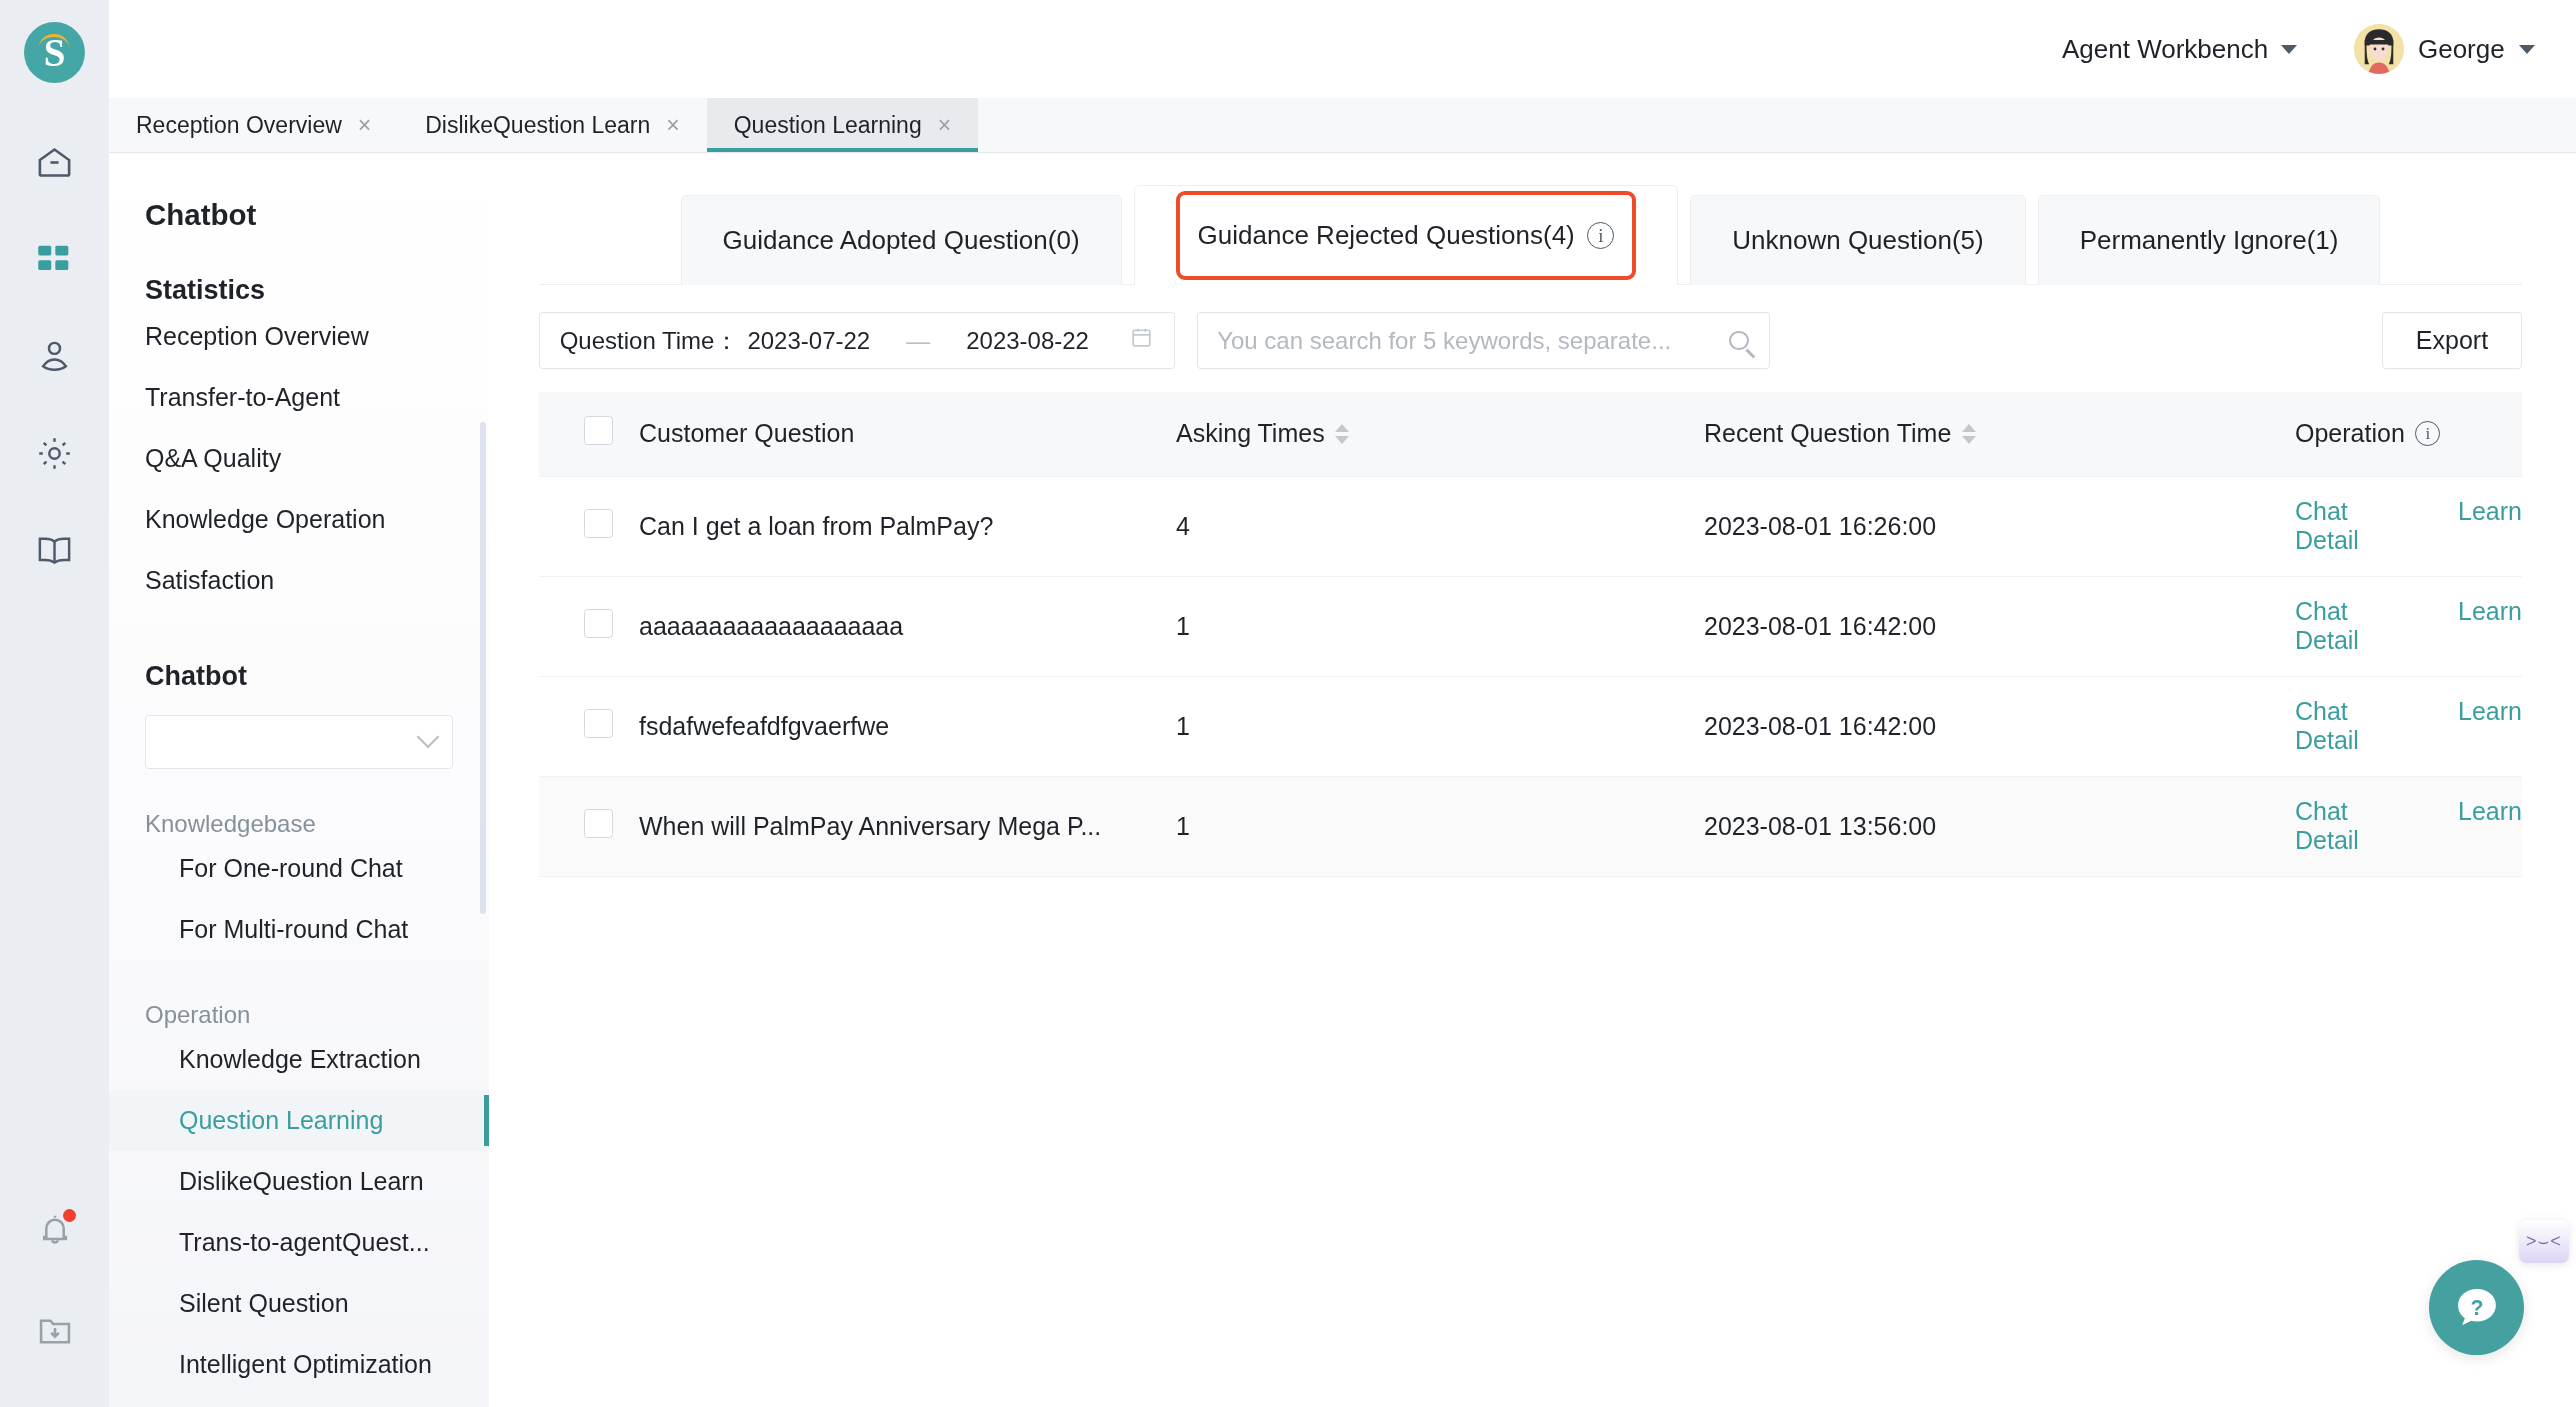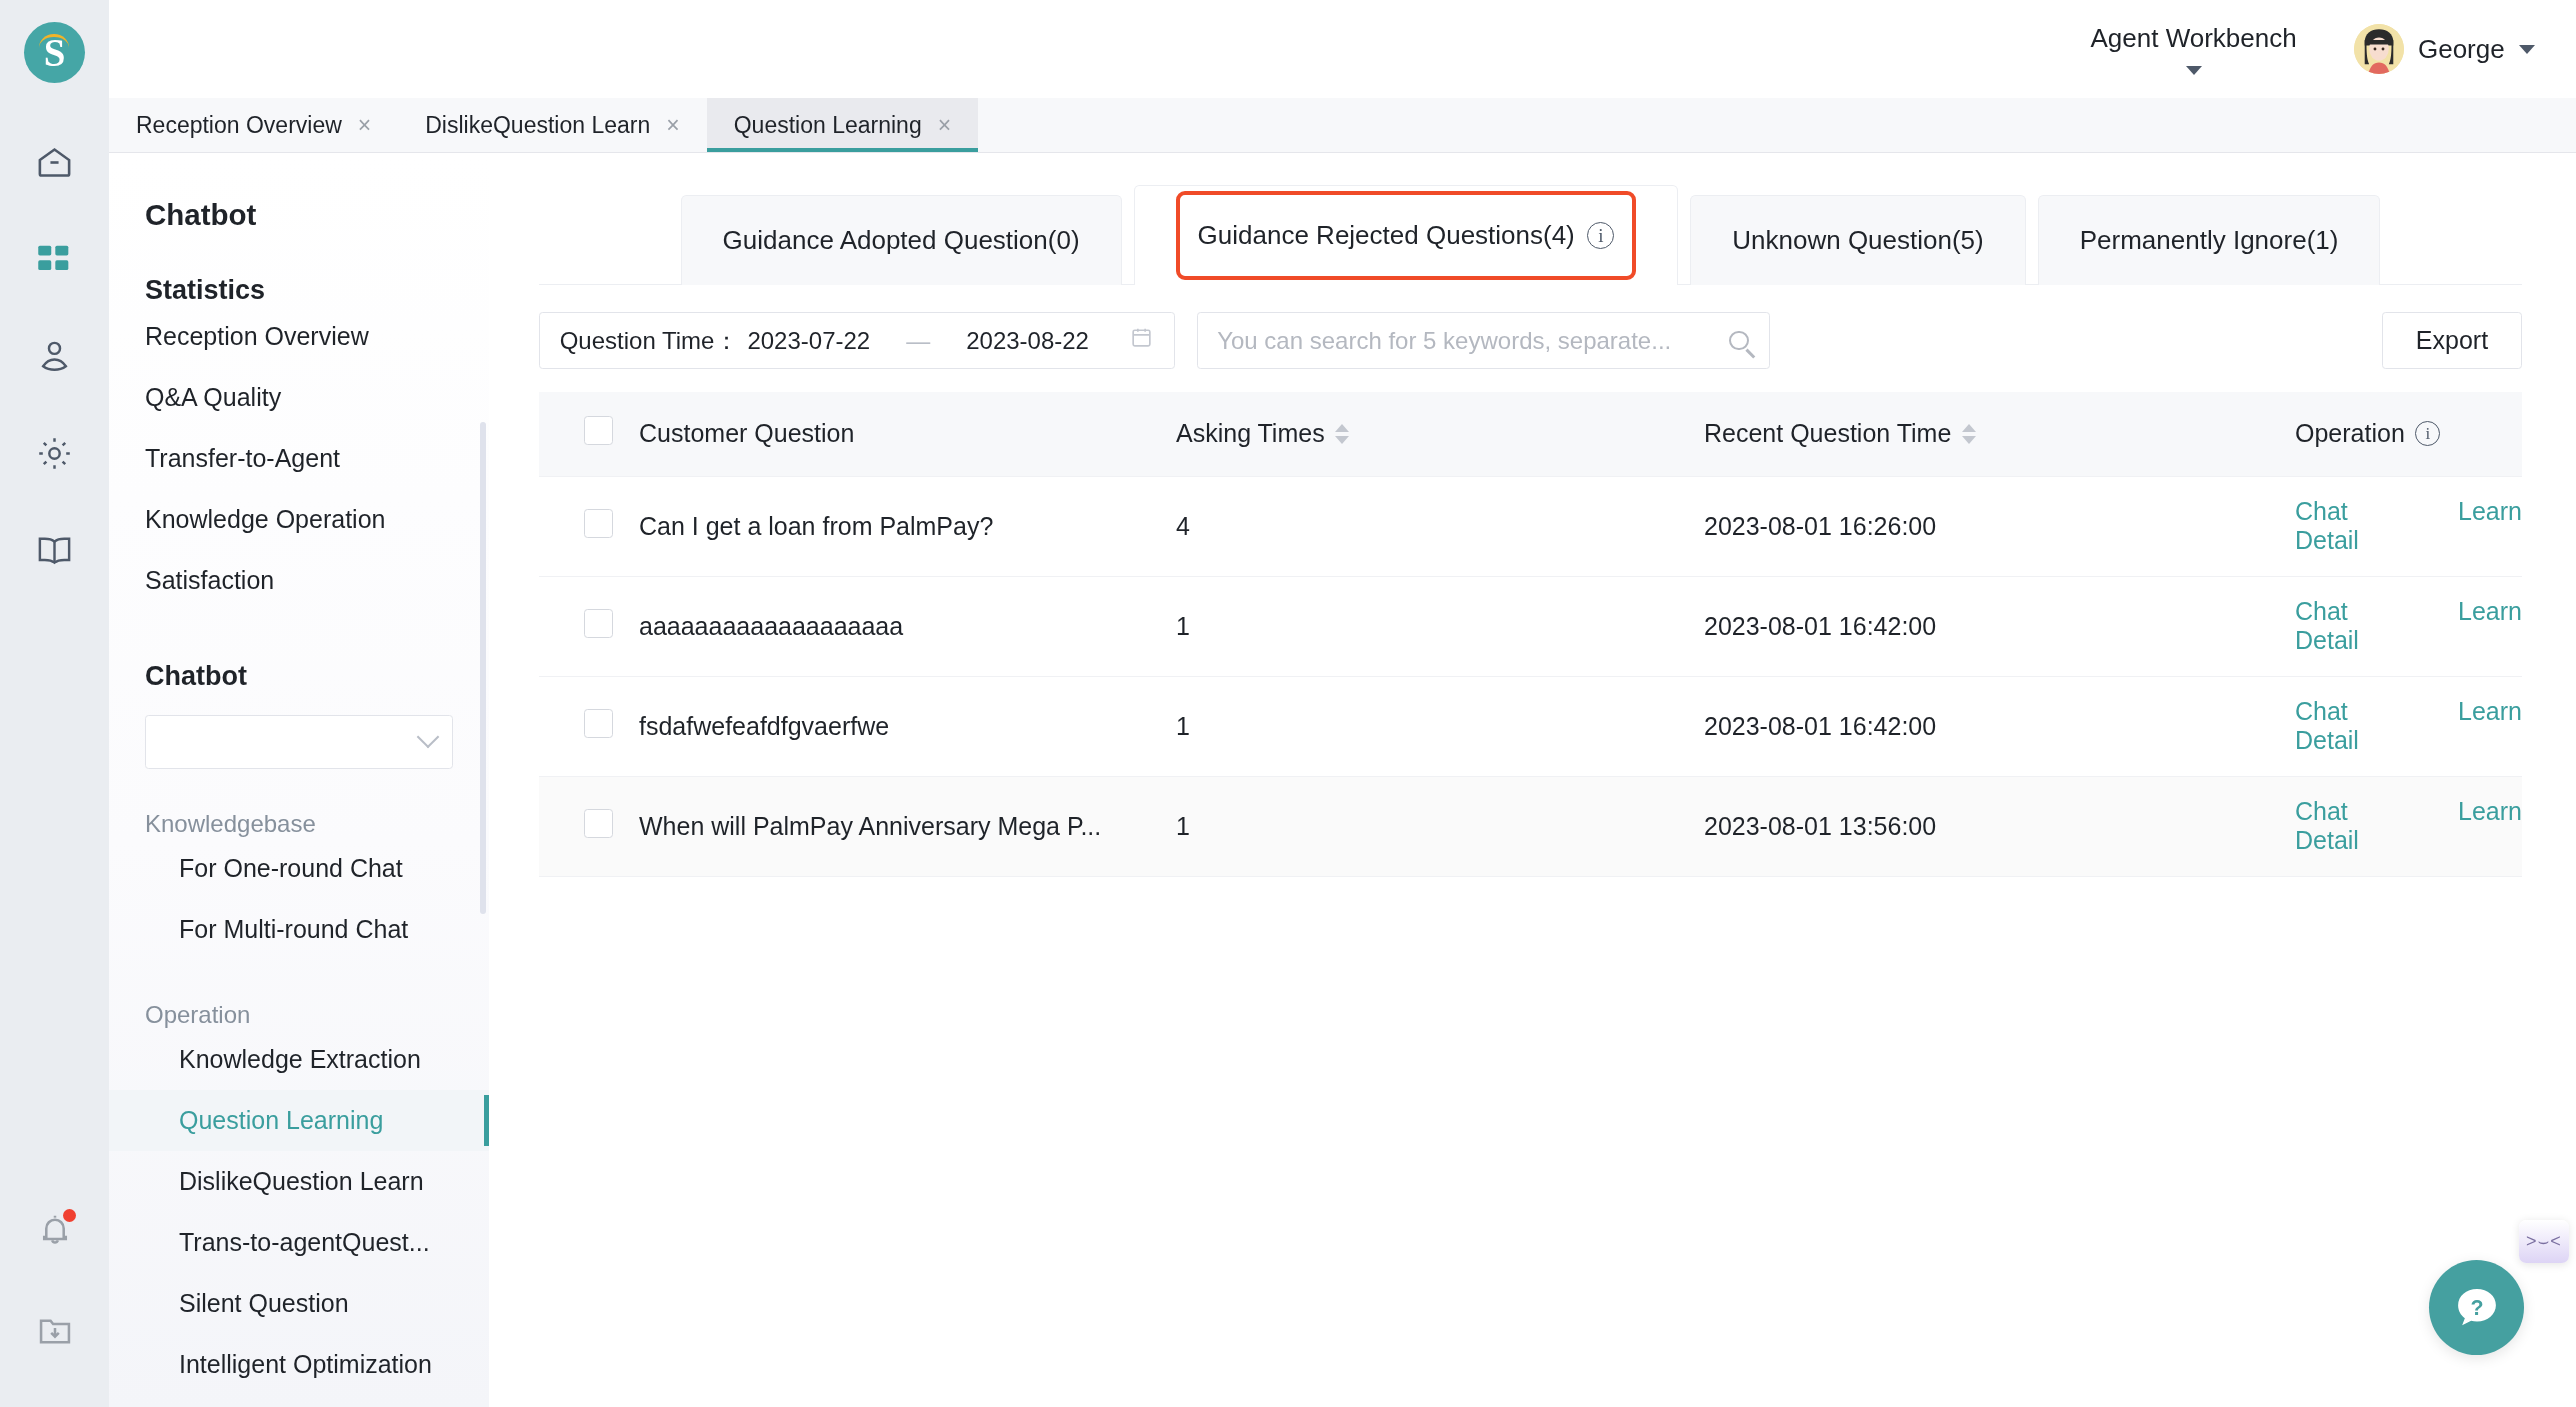--- a/index.html
+++ b/index.html
@@ -54,21 +54,21 @@
 
   
   .topbar {
     height: 98px; background: #fff;
     display: flex; align-items: center; justify-content: flex-end;
     padding-right: 41px;
     flex: 0 0 98px;
   }
   .workbench {
     display: flex; align-items: center; gap: 12.5px;
-    font-size: 26px; color: #1f2329; cursor: pointer; flex-direction: column;
+    font-size: 26px; color: #1f2329; cursor: pointer;
   }
   .caret {
     width: 0; height: 0; border-left: 8px solid transparent;
     border-right: 8px solid transparent; border-top: 9px solid #4e5969;
   }
   .user { display: flex; align-items: center; gap: 14.3px; margin-left: 57px; cursor: pointer; }
   .avatar {
     width: 50px; height: 50px; border-radius: 50%;
     background: #f0dfa0; overflow: hidden; position: relative; flex: 0 0 50px;
   }
@@ -355,22 +355,22 @@
     </div>
 
     <div class="body">
 
       <div class="leftnav">
         <div class="nav-scroll">
           <div class="nav-title">Chatbot</div>
 
           <div class="nav-group-h">Statistics</div>
           <div class="nav-item">Reception Overview</div>
+          <div class="nav-item">Transfer-to-Agent</div>
           <div class="nav-item">Q&amp;A Quality</div>
-          <div class="nav-item">Transfer-to-Agent</div>
           <div class="nav-item">Knowledge Operation</div>
           <div class="nav-item">Satisfaction</div>
 
           <div class="nav-group-h" style="margin-top:50px">Chatbot</div>
           <div class="nav-select">
             <span class="hide"></span>
             <span class="chev"></span>
           </div>
 
           <div class="nav-sub-h">Knowledgebase</div>

